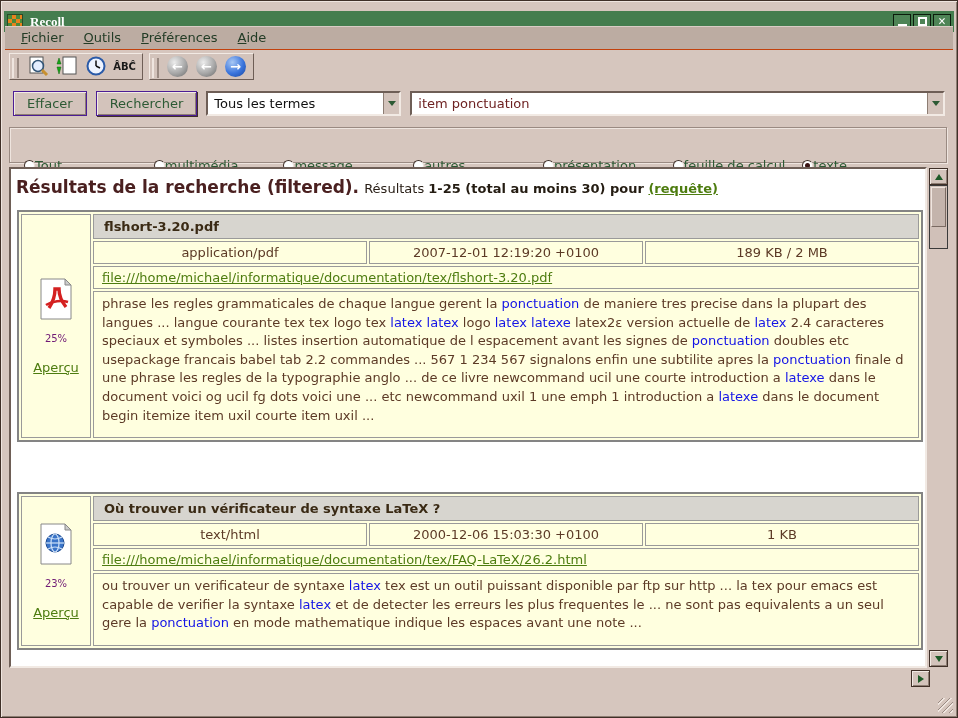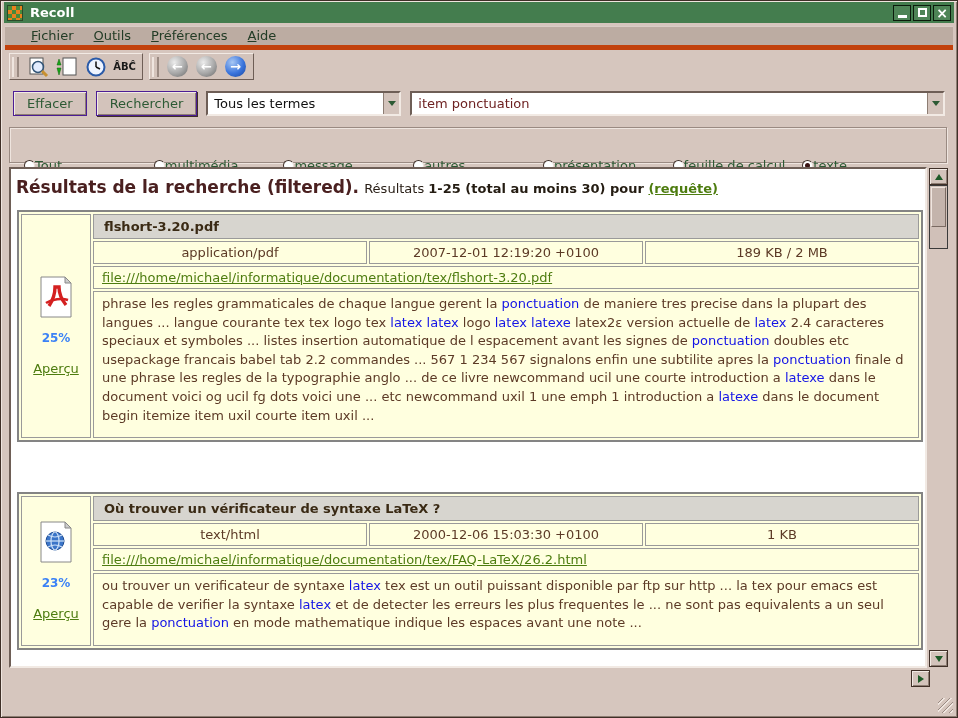--- a/index.html
+++ b/index.html
@@ -3,42 +3,42 @@
 <meta charset="utf-8">
 <style>
   * { margin:0; padding:0; box-sizing:border-box; }
   html,body { width:958px; height:718px; }
   body { font-family:"DejaVu Sans", sans-serif; background:#d6c6be; overflow:hidden; }
 
   .window { position:relative; width:958px; height:718px; background:#d6c6be;
             border:1px solid #3f2f27; box-shadow: inset 1px 1px 0 #efe5df, inset -1px -1px 0 #8d7d73; }
 
   
-  .titlebar { position:absolute; left:3px; top:1px; right:3px; height:21px;
-              background:#447d4e; display:flex; align-items:center; padding:8px 3px; }
+  .titlebar { position:absolute; left:3px; top:10px; right:3px; height:21px;
+              background:#447d4e; display:flex; align-items:center; padding:8px 3px;font-family:Liberation Serif, serif; }
   .title-icon { width:16px; height:16px; flex:0 0 16px;
                 background:conic-gradient(#e8821e 25%, #4a8a3a 0 50%, #e8821e 0 75%, #4a8a3a 0);
                 background-size:8px 8px; border:1px solid #2a4a2a; }
   .title-text { color:#ffffff; font-weight:bold; font-size:13px; margin-left:7px; flex:1; }
   .winbtn { width:18px; height:16px; margin-left:2px; background:#4e8456; border:1px solid #0c1c0c;
             display:flex; align-items:center; justify-content:center; }
   .glyph-min { width:9px; height:3px; background:#fff; margin-top:8px; }
   .glyph-max { width:9px; height:9px; border:2px solid #fff; }
   .glyph-close { color:#fff; font-weight:bold; font-size:14px; line-height:10px; }
 
   
   .menubar { position:absolute; left:4px; top:25px; right:4px; height:24px; background:#bcaca2;
-             border-bottom:5px solid #c2410c; box-shadow:inset 0 1px 0 #d9cdc6;
-             display:flex; align-items:center; padding-left:16px; }
+             border-bottom:1px solid #c2410c; box-shadow:inset 0 1px 0 #d9cdc6;
+             display:flex; align-items:center; padding-left:6px; }
   .menu-item { font-size:13px; color:#233c26; padding:3px 10px; cursor:default; }
   .menu-item .u { text-decoration:underline; }
 
   
   .toolbar { position:absolute; left:4px; top:50px; right:4px; height:31px; display:flex; gap:6px; padding:2px 4px; }
-  .tb-group { display:flex; align-items:center; gap:2px; padding:1px 4px 1px 2px; background:#d3c3bb;
+  .tb-group { display:flex; align-items:flex-end; gap:2px; padding:1px 4px 1px 2px; background:#d3c3bb;
               border:1px solid; border-color:#f2eae4 #6e5e56 #6e5e56 #f2eae4; }
   .tb-handle { width:7px; height:20px; margin-right:3px;
                border-left:2px solid #efe5df; border-right:2px solid #9a8a82; }
   .tb-btn { width:27px; height:24px; display:flex; align-items:center; justify-content:center; }
   .abc-label { font-size:10px; font-weight:bold; color:#1a1a1a; letter-spacing:0; }
   .nav-circle { width:21px; height:21px; border-radius:50%; display:flex; align-items:center; justify-content:center;
                 color:#fff; font-weight:bold; font-size:13px; line-height:1;
                 background:radial-gradient(circle at 35% 30%, #ececec, #a8a8a8 55%, #6e6e6e 95%); }
   .nav-circle.blue { background:radial-gradient(circle at 35% 30%, #a8c8f4, #3a74dc 55%, #1c4aa4 95%); }
 
@@ -85,21 +85,21 @@
   table.result td { border:1px solid #9a9a9a; font-size:13px; }
   td.lcell { width:70px; text-align:center; vertical-align:middle; background:#ffffdf; }
   td.tcell { background:#d7d5cf; font-weight:bold; color:#3a2a14; padding:4px 10px; }
   tr.meta td { text-align:center; color:#5c3a26; padding:3px 4px; background:#ffffdf;
                white-space:nowrap; overflow:hidden; }
   td.ucell { padding:3px 8px; background:#ffffdf; white-space:nowrap; overflow:hidden; }
   td.scell { padding:3px 8px 12px 8px; background:#ffffdf; color:#5c3a26;
              font-size:13.3px; line-height:18.6px; }
   td.scell .hl { color:#1414e6; }
   .ricon { margin:0 auto 13px auto; width:36px; height:42px; }
-  .pct { font-weight:bold; font-size:12px; color:#3b82f6; margin-bottom:16px; }
+  .pct { font-weight:normal; font-size:10px; color:#701a75; margin-bottom:16px; }
   .gap { height:37px; }
 
   
   .vscroll { position:absolute; left:928px; top:167px; width:19px; height:499px; }
   .sb-btn { position:absolute; width:19px; height:17px; background:#d3c3bb; border:1px solid #3f2f27;
             box-shadow:inset 1px 1px 0 #f2eae4, inset -1px -1px 0 #8d7d73;
             display:flex; align-items:center; justify-content:center; }
   .tri-up   { width:0; height:0; border-left:4px solid transparent; border-right:4px solid transparent; border-bottom:6px solid #1e5a28; }
   .tri-dn   { width:0; height:0; border-left:4px solid transparent; border-right:4px solid transparent; border-top:6px solid #1e5a28; }
   .tri-rt   { width:0; height:0; border-top:4px solid transparent; border-bottom:4px solid transparent; border-left:6px solid #1e5a28; }

